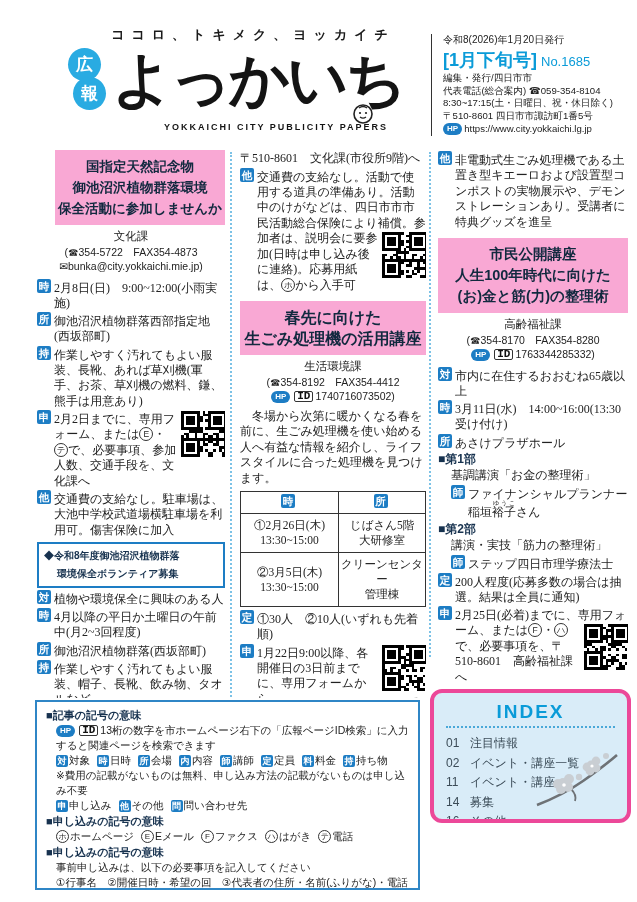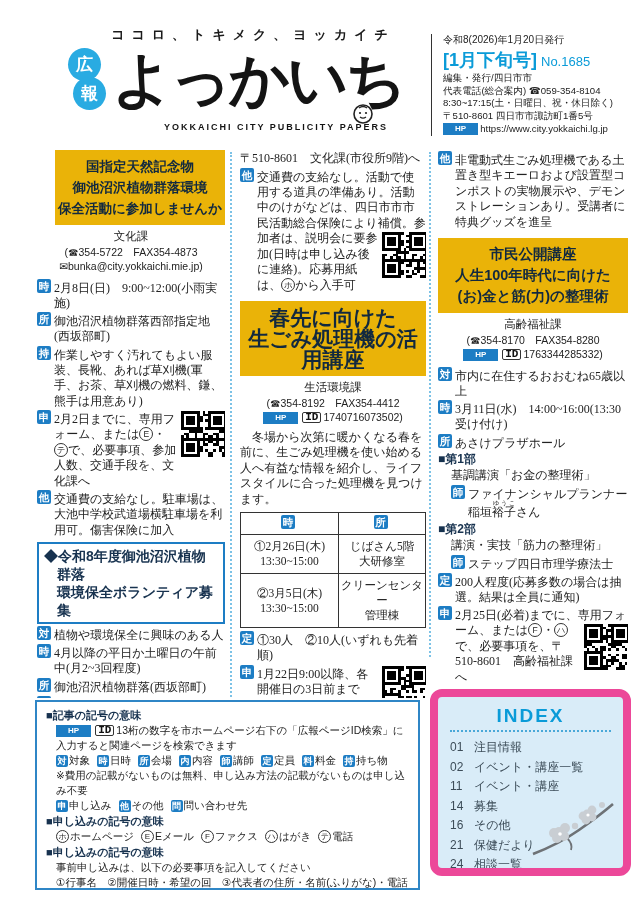--- a/index.html
+++ b/index.html
@@ -22,73 +22,73 @@
             letter-spacing:2px;color:#141414;}
   .mascot{position:absolute;left:352px;top:103px;}
   .hdr-divider{position:absolute;left:431px;top:34px;height:102px;width:1px;background:#333;}
   .issue-block{position:absolute;left:443px;top:33px;width:190px;
                font-family:"Liberation Sans","DejaVu Sans",sans-serif;}
   .issue-date{font-size:10px;color:#222;margin-bottom:1px;}
   .issue-ed{font-size:18px;font-weight:bold;color:#0a9bd8;letter-spacing:0px;}
   .issue-no{font-size:13px;color:#0a9bd8;margin-left:4px;}
   .pub{font-size:9.6px;color:#222;line-height:1.32;}
   .hpb{display:inline-block;background:#1d7dc4;color:#fff;font-family:"Liberation Sans",sans-serif;
-       font-weight:bold;font-size:8px;line-height:10px;padding:1px 12px;border-radius:0;
+       font-weight:bold;font-size:8px;line-height:10px;padding:1px 4px;border-radius:6px;
        margin-right:2px;vertical-align:1px;}
   .idb{display:inline-block;background:#fff;color:#111;border:1px solid #333;
        font-family:Liberation Mono, monospace;font-weight:bold;font-size:11px;line-height:9px;
        padding:0px 2px;border-radius:2px;margin:0 2px;vertical-align:1px;}
   
   .col{position:absolute;top:150px;height:548px;overflow:hidden;font-size:12px;line-height:15.5px;}
   .vsep{position:absolute;border-left:2px dotted #7cc2e6;}
-  .titlebox{background:#eab308;text-align:center;
+  .titlebox{background:#f9a8d4;text-align:center;
             font-family:"Liberation Sans","DejaVu Sans",sans-serif;font-weight:bold;
             color:#12293f;padding:6px 2px;line-height:21px;white-space:pre-line;margin-bottom:4px;}
   .tb1{font-size:13.5px;margin-left:18px;}
-  .tb2{font-size:21px;}
+  .tb2{font-size:16px;}
   .tb3{font-size:14.5px;}
   .dept{text-align:center;font-family:"Liberation Sans",sans-serif;font-size:11.5px;margin:2px 0 0;}
   .contact{text-align:center;font-family:"Liberation Sans",sans-serif;font-size:10.5px;
            line-height:14.5px;margin-bottom:5px;}
   .item{margin:1px 0;padding-left:17px;text-indent:-17px;}
   .plain{margin:1px 0;padding-left:13px;text-indent:-13px;}
   .sub{margin:1px 0;padding-left:13px;}
   .speaker{margin:1px 0;padding-left:30px;text-indent:-17px;}
   .part-h{margin:1px 0;font-weight:bold;color:#17324f;font-family:"Liberation Sans",sans-serif;font-size:12px;}
   .indent1{text-indent:12px;margin:1px 0;}
   .badge{display:inline-block;width:14px;height:14px;line-height:14px;background:#1d7dc4;color:#fff;
          font-family:"Liberation Sans","DejaVu Sans",sans-serif;font-weight:bold;font-size:10.5px;
          text-align:center;vertical-align:1.5px;margin-right:3px;border-radius:2px;text-indent:0;}
   .circ{display:inline-block;width:12px;height:12px;line-height:12px;border:1px solid #333;
         border-radius:50%;font-size:8.5px;text-align:center;vertical-align:1px;
         font-family:"Liberation Sans",sans-serif;text-indent:0;}
   .qr{float:right;width:46px;height:46px;margin:1px -2px 2px 4px;text-indent:0;}
   .qr svg{display:block;width:46px;height:46px;}
   .subbox{border:2px solid #1d7dc4;padding:3px 5px;margin:4px 0 2px;
-          font-family:"Liberation Sans",sans-serif;font-weight:bold;font-size:14px;
+          font-family:"Liberation Sans",sans-serif;font-weight:bold;font-size:10px;
           color:#17324f;line-height:18px;white-space:pre-line;padding-left:18px;text-indent:-13px;}
   .p-rel{position:relative;}
   .arrow-abs{position:absolute;right:0;bottom:-2px;font-weight:bold;}
   table.sched{width:100%;border-collapse:collapse;margin:5px 0 3px;}
   table.sched th,table.sched td{border:1.4px solid #333;text-align:center;
         font-weight:normal;padding:4px 1px;}
   table.sched th{padding:2px;}
   table.sched td{font-size:11.5px;line-height:15px;white-space:pre-line;}
   
   .legend-box{position:absolute;left:35px;top:700px;width:385px;height:190px;box-sizing:border-box;
       border:2px solid #2f86c6;padding:5px 9px;font-family:"Liberation Sans","DejaVu Sans",sans-serif;
       font-size:10.5px;line-height:15px;color:#222;overflow:hidden;}
   .legend-box h4{margin:1px 0 0;font-size:11px;color:#17324f;}
   .lg-ind{padding-left:10px;margin:0;}
   .legend-box .badge{width:12px;height:12px;line-height:12px;font-size:9px;vertical-align:0.5px;margin-right:1px;}
   .pair{margin-right:7px;white-space:nowrap;}
   .legend-box .circ{width:11px;height:11px;line-height:11px;font-size:8px;margin-right:1px;}
   
-  .index-box{position:absolute;left:430px;top:689px;width:201px;height:187px;box-sizing:border-box;
-      background:#d9ecf8;border:8px solid #ec4899;border-radius:12px;padding:8px 12px 6px;
+  .index-box{position:absolute;left:430px;top:689px;width:201px;height:134px;box-sizing:border-box;
+      background:#d9ecf8;border:4px solid #ec4899;border-radius:12px;padding:8px 12px 6px;
       font-family:"Liberation Sans","DejaVu Sans",sans-serif;overflow:hidden;}
   .ix-title{color:#0a9bd8;font-weight:bold;font-size:19px;text-align:center;letter-spacing:2px;
       border-bottom:2px dotted #49a8d8;padding-bottom:3px;margin-bottom:6px;}
   .ix-row{font-size:12px;color:#3c4c58;line-height:19.5px;}
   .ix-num{display:inline-block;width:24px;}
   .plum{position:absolute;right:8px;bottom:6px;}
 </style>
 </head>
 <body>
 

